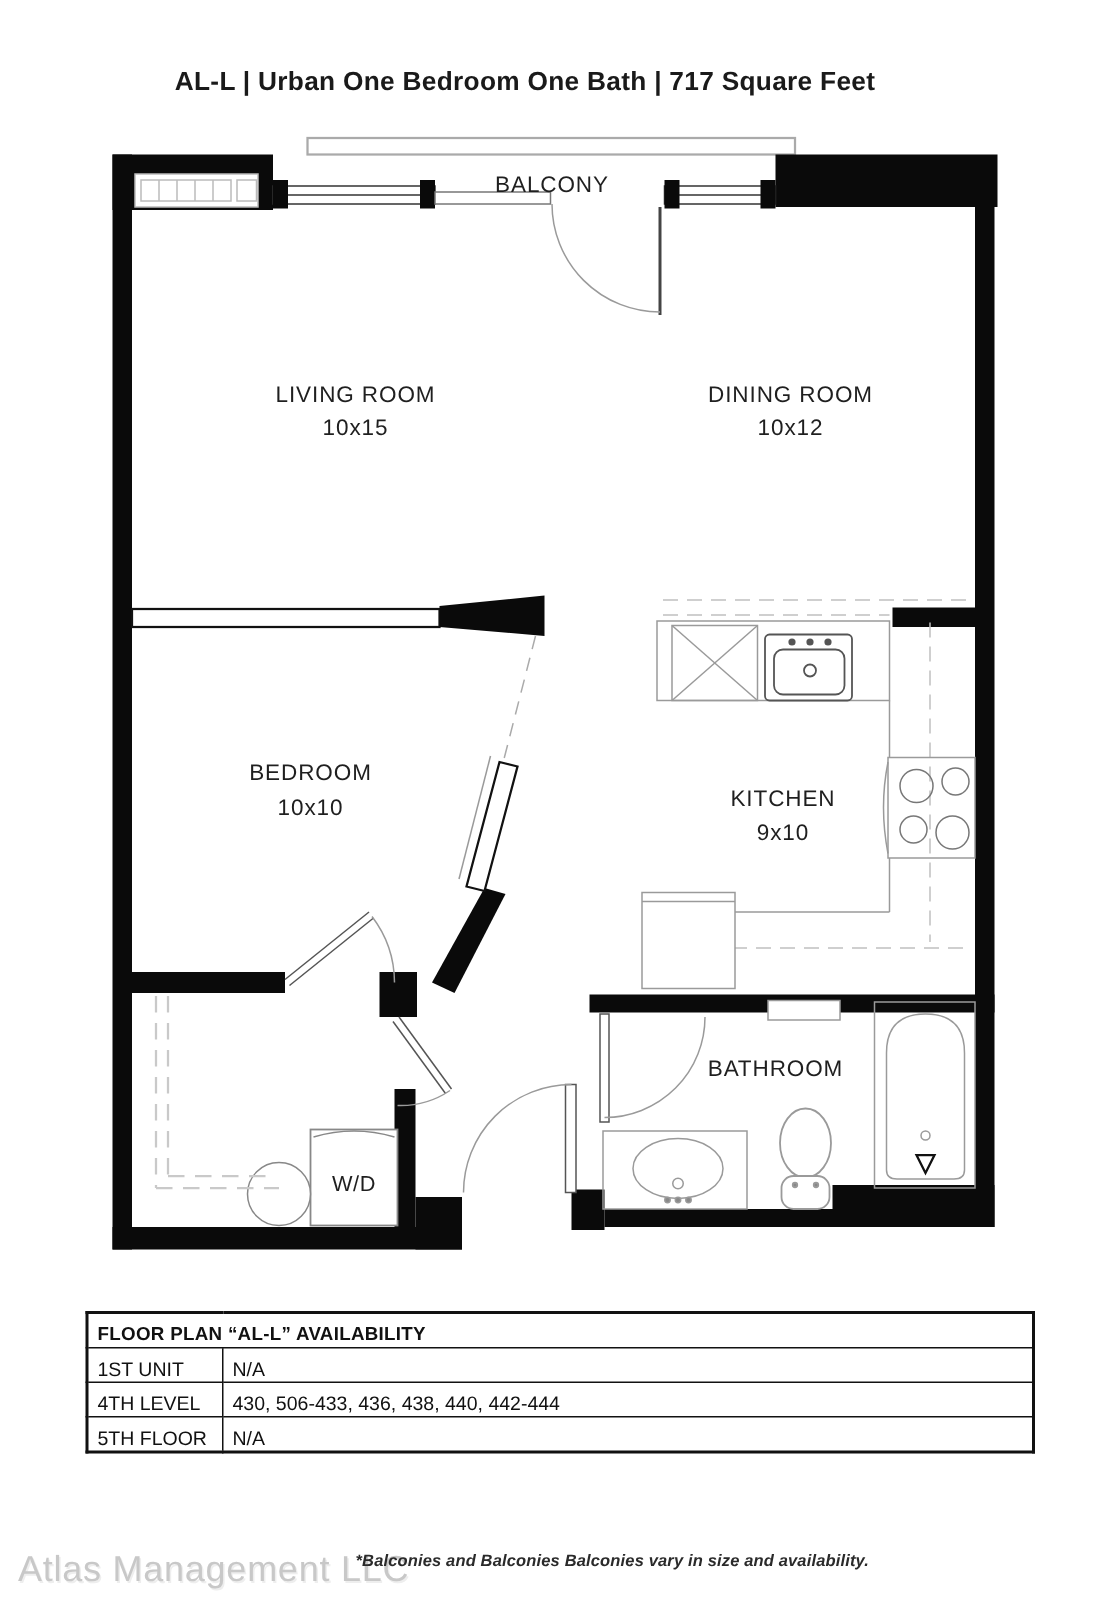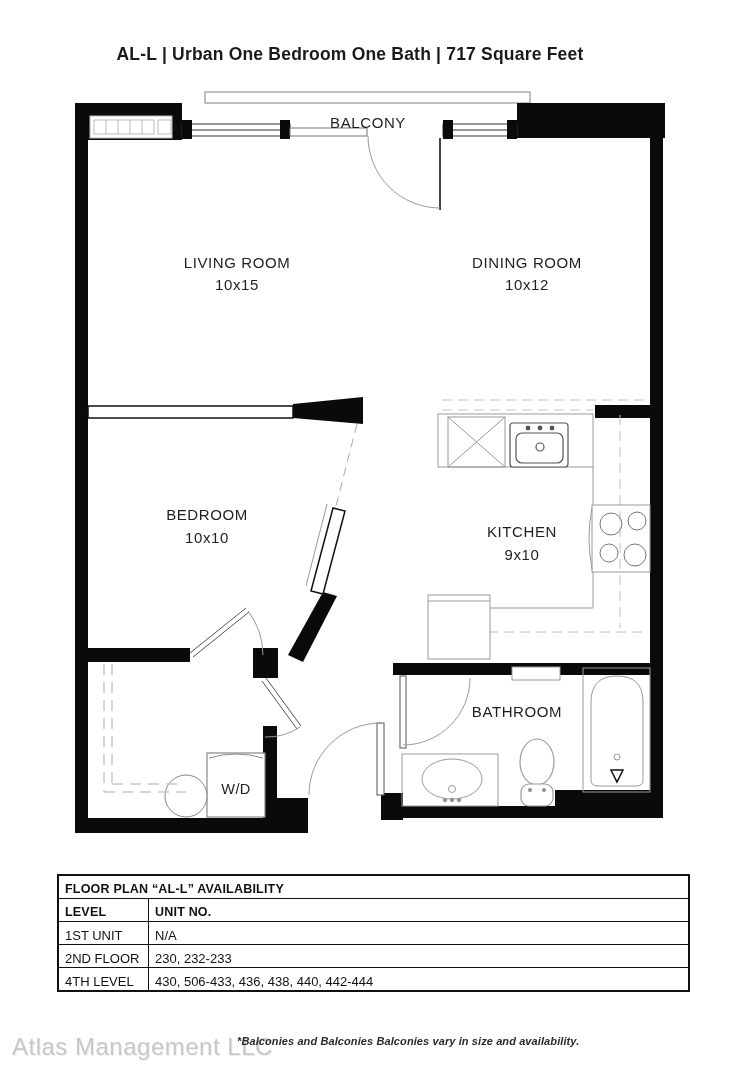--- a/index.html
+++ b/index.html
@@ -200,32 +200,28 @@
   <text x="517" y="717" text-anchor="middle" class="room-label">BATHROOM</text>
   <text x="236" y="794" text-anchor="middle" class="wd-label">W/D</text>
 </svg>
 
 <table class="avail">
   <tbody>
       <tr>
     <td class="t-title" colspan="2">FLOOR PLAN “AL-L” AVAILABILITY</td>
   </tr>
   <tr>
-    <td class="t-head c-level">LEVEL</td>
-    <td class="t-head">UNIT NO.</td>
-  </tr>
-  <tr>
     <td class="c-level">1ST UNIT</td>
     <td>N/A</td>
-  </tr>
-  <tr>
-    <td class="c-level">2ND FLOOR</td>
-    <td>230, 232-233</td>
   </tr>
   <tr>
     <td class="c-level">4TH LEVEL</td>
     <td>430, 506-433, 436, 438, 440, 442-444</td>
   </tr>
+  <tr>
+    <td class="c-level">5TH FLOOR</td>
+    <td>N/A</td>
+  </tr>
 </tbody>
   </table>
 
 <div class="watermark">Atlas Management LLC</div>
 <div class="disclaimer">*Balconies and Balconies Balconies vary in size and availability.</div>
 
 </body></html>

